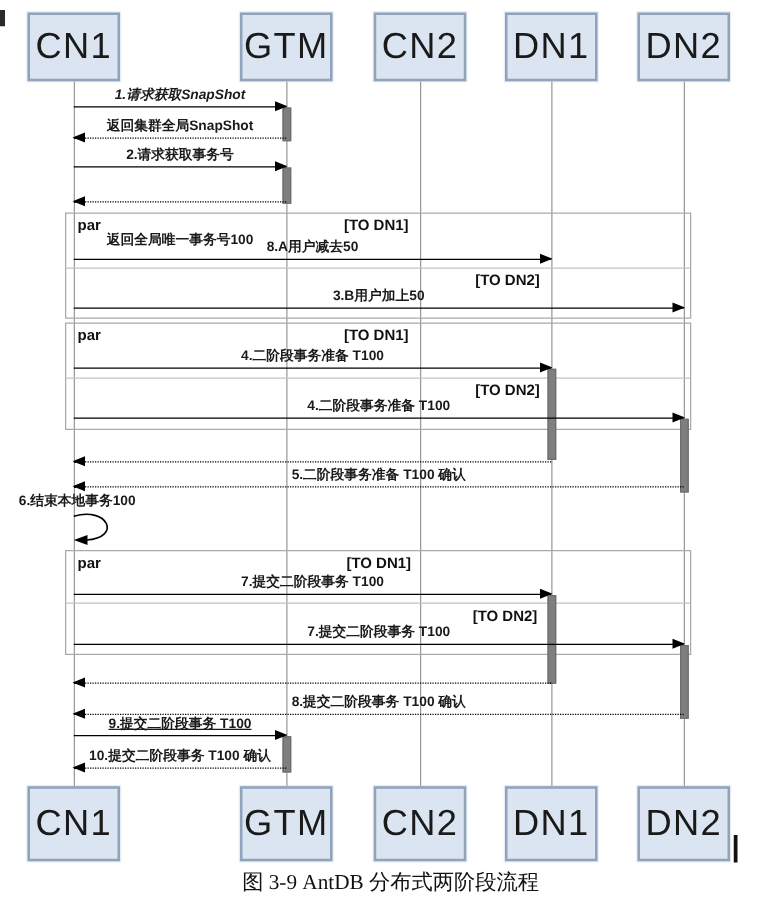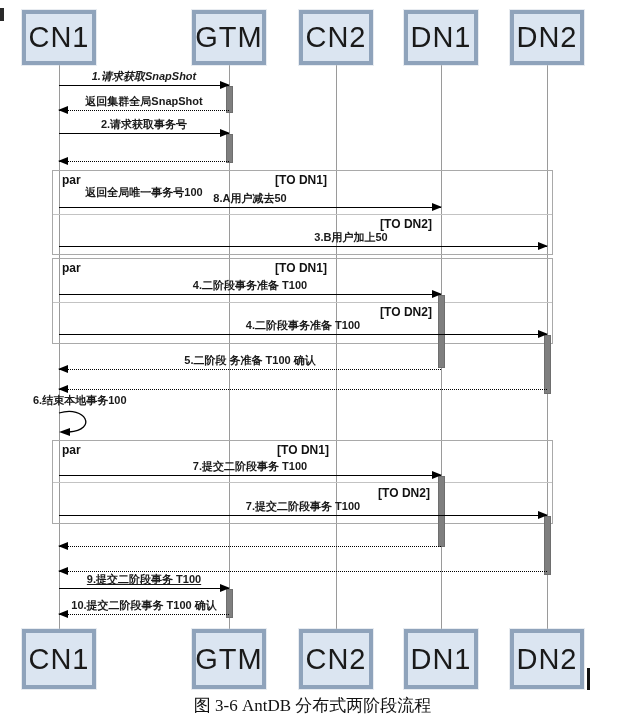--- a/index.html
+++ b/index.html
@@ -1,18 +1,18 @@
 <!DOCTYPE html>
 <html><head>
 <meta charset="utf-8">
 <style>
   html,body{margin:0;padding:0;background:#ffffff;}
   #stage{position:relative;width:625px;height:723px;background:#ffffff;overflow:hidden;
          font-family:"Liberation Sans","DejaVu Sans",sans-serif;}
-  .actor{position:absolute;width:74px;box-sizing:border-box;border:4px solid #c2410c;
+  .actor{position:absolute;width:74px;box-sizing:border-box;border:2px solid #c2410c;
          background:#dbe5f1;display:flex;align-items:center;justify-content:center;
          font-size:29px;color:#1a1a1a;letter-spacing:1px;box-shadow:0 0 0 1px rgba(190,200,215,.35);}
   .lifeline{position:absolute;width:1px;background:#9a9a9a;}
   .frame{position:absolute;border:1px solid #a9a9a9;background:transparent;box-sizing:border-box;}
   .frame-label{position:absolute;font-size:12px;font-weight:bold;color:#111;}
   .guard{position:absolute;transform:translateX(-50%);font-size:12px;font-weight:bold;color:#111;white-space:nowrap;}
   .divider{position:absolute;height:1px;background:#c3c3c3;}
   .act{position:absolute;width:7px;background:#7f7f7f;border:1px solid #6e6e6e;box-sizing:border-box;}
   .msg-line{position:absolute;height:0;}
   .msg-line.solid{border-top:1.4px solid #000;}
@@ -30,21 +30,21 @@
              letter-spacing:1px;white-space:nowrap;}
   .cursor-mark{position:absolute;left:587px;top:668px;width:3px;height:22px;background:#111;}
   .edge-artifact{position:absolute;left:0;top:8px;width:4px;height:13px;background:#2a2a2a;}
   svg.selfloop{position:absolute;overflow:visible;}
 </style>
 </head>
 <body>
 
 <div id="stage">
   <div class="edge-artifact"></div>
-  <div class="caption">图 3-6  AntDB 分布式两阶段流程</div>
+  <div class="caption">图 3-9  AntDB 分布式两阶段流程</div>
   <div class="cursor-mark"></div>
 <div class="lifeline" style="left: 59px; top: 65px; height: 566px; background: rgb(154, 154, 154);"></div>
     <div class="lifeline" style="left: 229px; top: 65px; height: 566px; background: rgb(154, 154, 154);"></div>
     <div class="lifeline" style="left: 336px; top: 65px; height: 566px; background: rgb(154, 154, 154);"></div>
     <div class="lifeline" style="left: 441px; top: 65px; height: 566px; background: rgb(154, 154, 154);"></div>
     <div class="lifeline" style="left: 547px; top: 65px; height: 566px; background: rgb(154, 154, 154);"></div>
     <div class="frame" style="left: 52px; top: 170px; width: 501px; height: 85px; border-color: rgb(169, 169, 169);"></div>
     <div class="frame-label" style="left: 62px; top: 173px;">par</div>
     <div class="divider" style="left: 53px; top: 214px; width: 499px;"></div>
     <div class="guard" style="left: 301px; top: 173px;">[TO DN1]</div>
@@ -82,59 +82,60 @@
       <div class="head-l"></div>
     </div>
     <div class="msg-label" style="left: 144px; top: 145px; margin-top: 40px;">返回全局唯一事务号100</div>
     <div class="msg-line solid" style="left: 59px; top: 207px; width: 382px;">
       <div class="head-r"></div>
     </div>
     <div class="msg-label" style="left: 250px; top: 191px;">8.A用户减去50</div>
     <div class="msg-line solid" style="left: 59px; top: 246px; width: 488px;">
       <div class="head-r"></div>
     </div>
-    <div class="msg-label" style="left: 303px; top: 230px; margin-left: 48px;">3.B用户加上50</div>
+    <div class="msg-label" style="left: 303px; top: 230px;">3.B用户加上50</div>
     <div class="msg-line solid" style="left: 59px; top: 294px; width: 382px;">
       <div class="head-r"></div>
     </div>
     <div class="msg-label" style="left: 250px; top: 278px;">4.二阶段事务准备 T100</div>
     <div class="msg-line solid" style="left: 59px; top: 334px; width: 488px;">
       <div class="head-r"></div>
     </div>
     <div class="msg-label" style="left: 303px; top: 318px;">4.二阶段事务准备 T100</div>
     <div class="msg-line dotted" style="left: 59px; top: 369px; width: 382px;">
       <div class="head-l"></div>
     </div>
-    <div class="msg-label" style="left: 250px; top: 353px;">5.二阶段 务准备 T100 确认</div>
     <div class="msg-line dotted" style="left: 59px; top: 389px; width: 488px;">
       <div class="head-l"></div>
     </div>
+    <div class="msg-label" style="left: 303px; top: 373px;">5.二阶段事务准备 T100 确认</div>
     <div class="msg-line solid" style="left: 59px; top: 475px; width: 382px;">
       <div class="head-r"></div>
     </div>
     <div class="msg-label" style="left: 250px; top: 459px;">7.提交二阶段事务 T100</div>
     <div class="msg-line solid" style="left: 59px; top: 515px; width: 488px;">
       <div class="head-r"></div>
     </div>
     <div class="msg-label" style="left: 303px; top: 499px;">7.提交二阶段事务 T100</div>
     <div class="msg-line dotted" style="left: 59px; top: 546px; width: 382px;">
       <div class="head-l"></div>
     </div>
     <div class="msg-line dotted" style="left: 59px; top: 571px; width: 488px;">
       <div class="head-l"></div>
     </div>
+    <div class="msg-label" style="left: 303px; top: 555px;">8.提交二阶段事务 T100 确认</div>
     <div class="msg-line solid" style="left: 59px; top: 588px; width: 170px;">
       <div class="head-r"></div>
     </div>
     <div class="msg-label" style="left: 144px; top: 572px; text-decoration: underline;">9.提交二阶段事务 T100</div>
     <div class="msg-line dotted" style="left: 59px; top: 614px; width: 170px;">
       <div class="head-l"></div>
     </div>
     <div class="msg-label" style="left: 144px; top: 598px;">10.提交二阶段事务 T100 确认</div>
-    <div class="free-label" style="left: 15px; top: 393px; margin-left: 18px;">6.结束本地事务100</div>
+    <div class="free-label" style="left: 15px; top: 393px;">6.结束本地事务100</div>
     <svg class="selfloop" width="40" height="28" style="left: 59px; top: 409px;">
       <path d="M 0 4 C 27 -4, 39 21, 10 23" fill="none" stroke="#000" stroke-width="1.3"></path>
       <polygon points="0,23 11,19 11,27" fill="#000"></polygon>
     </svg>
     <div class="actor" style="left: 22px; top: 10px; height: 55px; background: rgb(219, 229, 241); border-color: rgb(143, 163, 187);">
       <span>CN1</span>
     </div>
     <div class="actor" style="left: 192px; top: 10px; height: 55px; background: rgb(219, 229, 241); border-color: rgb(143, 163, 187);">
       <span>GTM</span>
     </div>

